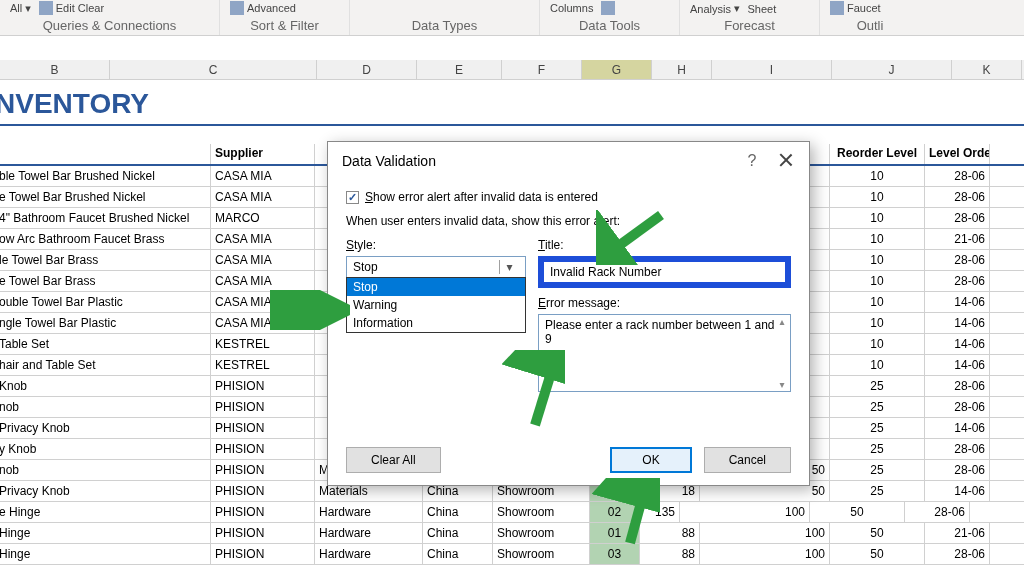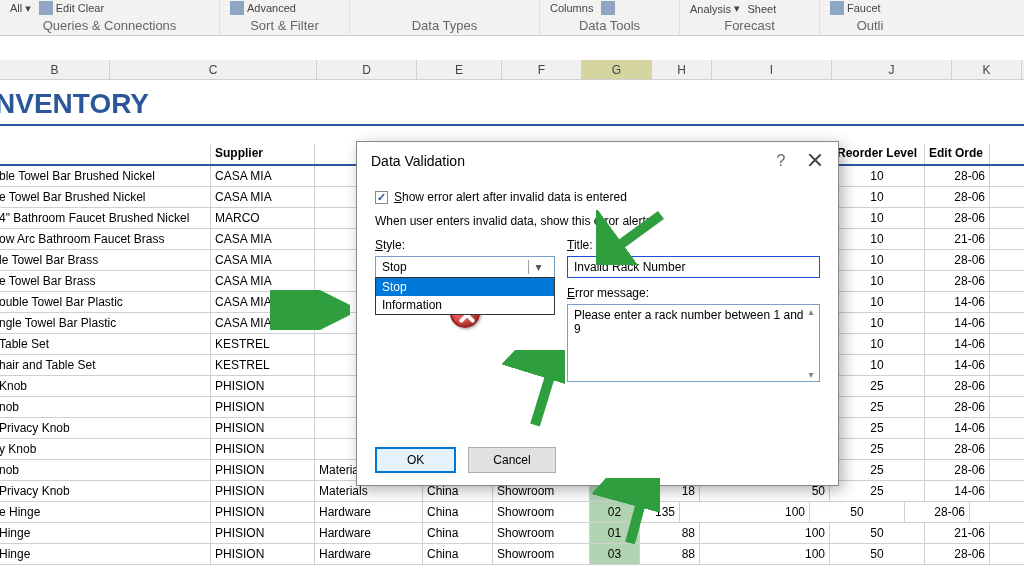--- a/index.html
+++ b/index.html
@@ -31,21 +31,21 @@
 .cell.hl-sel { background: #8fc28f; outline: 1px solid #107c10; }
 
 
 .w-name { width: 216px; margin-left: -5px; }
 .w-supplier { width: 104px; }
 .w-c4 { width: 30px; }
 .w-reorder { width: 95px; }
 .w-last { width: 65px; }
 
 
-.dialog { position: absolute; top: 141px; left: 327px; width: 483px; height: 345px; background: #fff; border: 1px solid #888; box-shadow: 4px 4px 14px rgba(0,0,0,0.3); margin-left: 29px; }
+.dialog { position: absolute; top: 141px; left: 327px; width: 483px; height: 345px; background: #fff; border: 1px solid #888; box-shadow: 4px 4px 14px rgba(0,0,0,0.3); }
 .dlg-title { display: flex; justify-content: space-between; align-items: center; padding: 10px 14px 6px 14px; font-size: 14px; }
 .dlg-buttons-top { display: flex; gap: 16px; font-size: 16px; color: #666; }
 .dlg-help, .dlg-close { width: 18px; height: 18px; cursor: pointer; text-align: center; }
 .dlg-close { position: relative; }
 .dlg-close::before, .dlg-close::after { content: ''; position: absolute; left: 8px; top: 0; width: 1.5px; height: 16px; background: #444; }
 .dlg-close::before { transform: rotate(45deg); }
 .dlg-close::after { transform: rotate(-45deg); }
 
 .tabs { display: flex; font-size: 12px; padding: 0 8px; border-bottom: 1px solid #d0d0d0; }
 .tab { padding: 7px 16px; border: 1px solid transparent; color: #444; }
@@ -60,21 +60,21 @@
 .field-col-left { width: 180px; }
 .field-col-right { flex: 1; }
 .field-label { margin-bottom: 4px; }
 .select-box { width: 100%; border: 1px solid #7a9fc4; position: relative; }
 .select-display { padding: 3px 6px; background: #fff; display: flex; justify-content: space-between; align-items: center; }
 .select-arrow { width: 20px; text-align: center; color: #555; border-left: 1px solid #a0a0a0; }
 .dropdown { position: absolute; top: 100%; left: -1px; right: -1px; border: 1px solid #333; background: #fff; z-index: 5; }
 .dropdown-item { padding: 2px 6px; }
 .dropdown-item.sel { background: #0078d7; color: #fff; }
 
-.text-input { width: 100%; border: 1px solid #1d4ed8; padding: 3px 6px; font-size: 12px; font-family: inherit; }
+.text-input { width: 100%; border: 6px solid #1d4ed8; padding: 3px 6px; font-size: 12px; font-family: inherit; }
 .textarea { width: 100%; height: 78px; border: 1px solid #7a9fc4; padding: 3px 6px; font-size: 12px; font-family: inherit; resize: none; position: relative; }
 .textarea-wrap { position: relative; }
 .ta-scroll-up { position: absolute; right: 2px; top: 2px; width: 14px; height: 14px; color: #888; font-size: 10px; text-align: center; }
 .ta-scroll-down { position: absolute; right: 2px; bottom: 2px; width: 14px; height: 14px; color: #888; font-size: 10px; text-align: center; }
 
 .error-icon { width: 30px; height: 30px; border-radius: 50%; background: radial-gradient(circle at 30% 30%, #ff6b6b, #c0392b); border: 2px solid #a02020; position: relative; margin: 20px auto 0 auto; box-shadow: inset -2px -2px 4px rgba(0,0,0,0.3), 1px 1px 3px rgba(0,0,0,0.4); }
 .error-icon::before, .error-icon::after { content: ''; position: absolute; left: 13px; top: 5px; width: 4px; height: 20px; background: #fff; border-radius: 2px; }
 .error-icon::before { transform: rotate(45deg); }
 .error-icon::after { transform: rotate(-45deg); }
 
@@ -162,21 +162,21 @@
   </div>
 
   <div class="inventory-title left-edge">NVENTORY</div>
   <div style="height:16px"></div>
 
   <div class="header-row">
     <div class="header-cell w-name"></div>
     <div class="header-cell w-supplier">Supplier</div>
     <div class="header-cell" style="width:515px"></div>
     <div class="header-cell w-reorder" style="text-align:center">Reorder Level</div>
-    <div class="header-cell w-last">Edit Orde</div>
+    <div class="header-cell w-last">Level Orde</div>
   </div>
 
   <div id="grid-rows">
       <div class="data-row">
         <div class="cell w-name">ble Towel Bar Brushed Nickel</div>
         <div class="cell w-supplier">CASA MIA</div>
         <div class="cell" style="width:515px"></div>
         <div class="cell center w-reorder">10</div>
         <div class="cell right w-last">28-06</div>
       </div>
@@ -351,38 +351,40 @@
     <div class="field-row">
       <div class="field-col-left">
         <div class="field-label"><span style="text-decoration:underline">S</span>tyle:</div>
         <div class="select-box">
           <div class="select-display">
             <span>Stop</span>
             <span class="select-arrow">▾</span>
           </div>
           <div class="dropdown">
             <div class="dropdown-item sel">Stop</div>
+            <div class="dropdown-item">Warning</div>
             <div class="dropdown-item">Information</div>
           </div>
         </div>
         <div class="error-icon"></div>
       </div>
       <div class="field-col-right">
         <div class="field-label"><span style="text-decoration:underline">T</span>itle:</div>
         <input class="text-input" value="Invalid Rack Number" style="">
         <div class="field-label" style="margin-top:8px"><span style="text-decoration:underline">E</span>rror message:</div>
         <div class="textarea-wrap">
           <textarea class="textarea" style="">Please enter a rack number between 1 and 9</textarea>
           <div class="ta-scroll-up">▴</div>
           <div class="ta-scroll-down">▾</div>
         </div>
       </div>
     </div>
   </div>
   <div class="dlg-footer">
+    <button class="btn">Clear All</button>
     <div class="footer-right">
       <button class="btn primary">OK</button>
       <button class="btn">Cancel</button>
     </div>
   </div>
 </div>
 
 <div class="arrow" style="top:210px; left:596px">
   <svg width="70" height="55">
       <defs>

